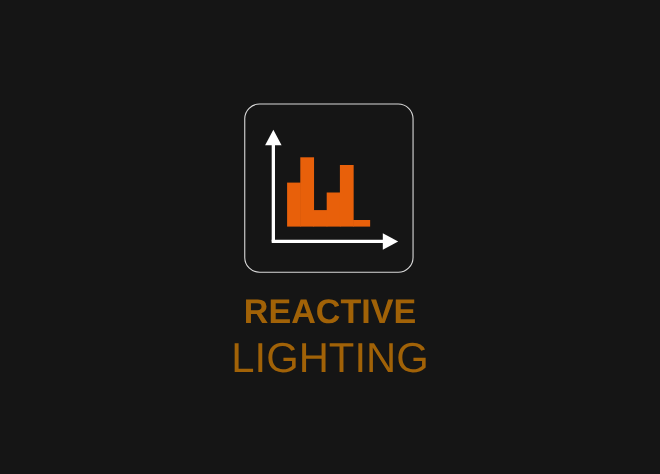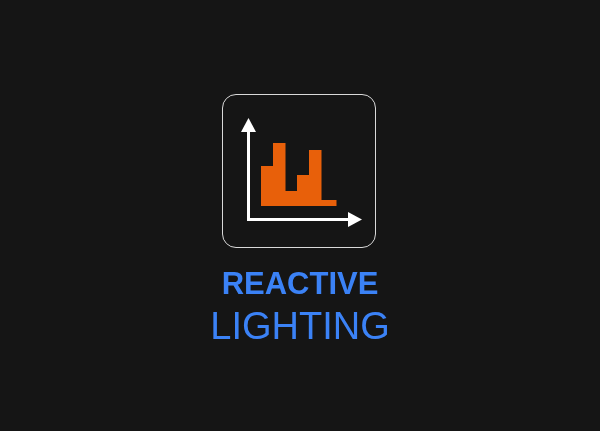--- a/index.html
+++ b/index.html
@@ -1,19 +1,19 @@
 <!DOCTYPE html>
 <html><head>
 <meta charset="utf-8">
 <style>
   html, body { margin:0; padding:0; }
   body { width:600px; height:431px; background:#151515; position:relative; overflow:hidden; font-family:"Liberation Sans", sans-serif; }
   .logo-box { position:absolute; left:222px; top:94px; width:154px; height:154px; border:1.5px solid #d9d9d9; border-radius:14px; box-sizing:border-box; }
   .logo-svg { position:absolute; left:222px; top:94px; }
-  .title { position:absolute; left:0; width:600px; text-align:center; color:#3b82f6; }
+  .title { position:absolute; left:0; width:600px; text-align:center; color:#a16207; }
   .t1 { top:266px; font-size:31px; font-weight:bold; letter-spacing:0px; }
   .t2 { top:305px; font-size:38px; font-weight:normal; }
 </style>
 </head>
 <body>
 
 <div class="logo-box"></div>
 <svg class="logo-svg" width="154" height="154">
   <g id="bars">
       <rect x="39" y="72" width="12.5" height="40" fill="#e8600a"></rect>

